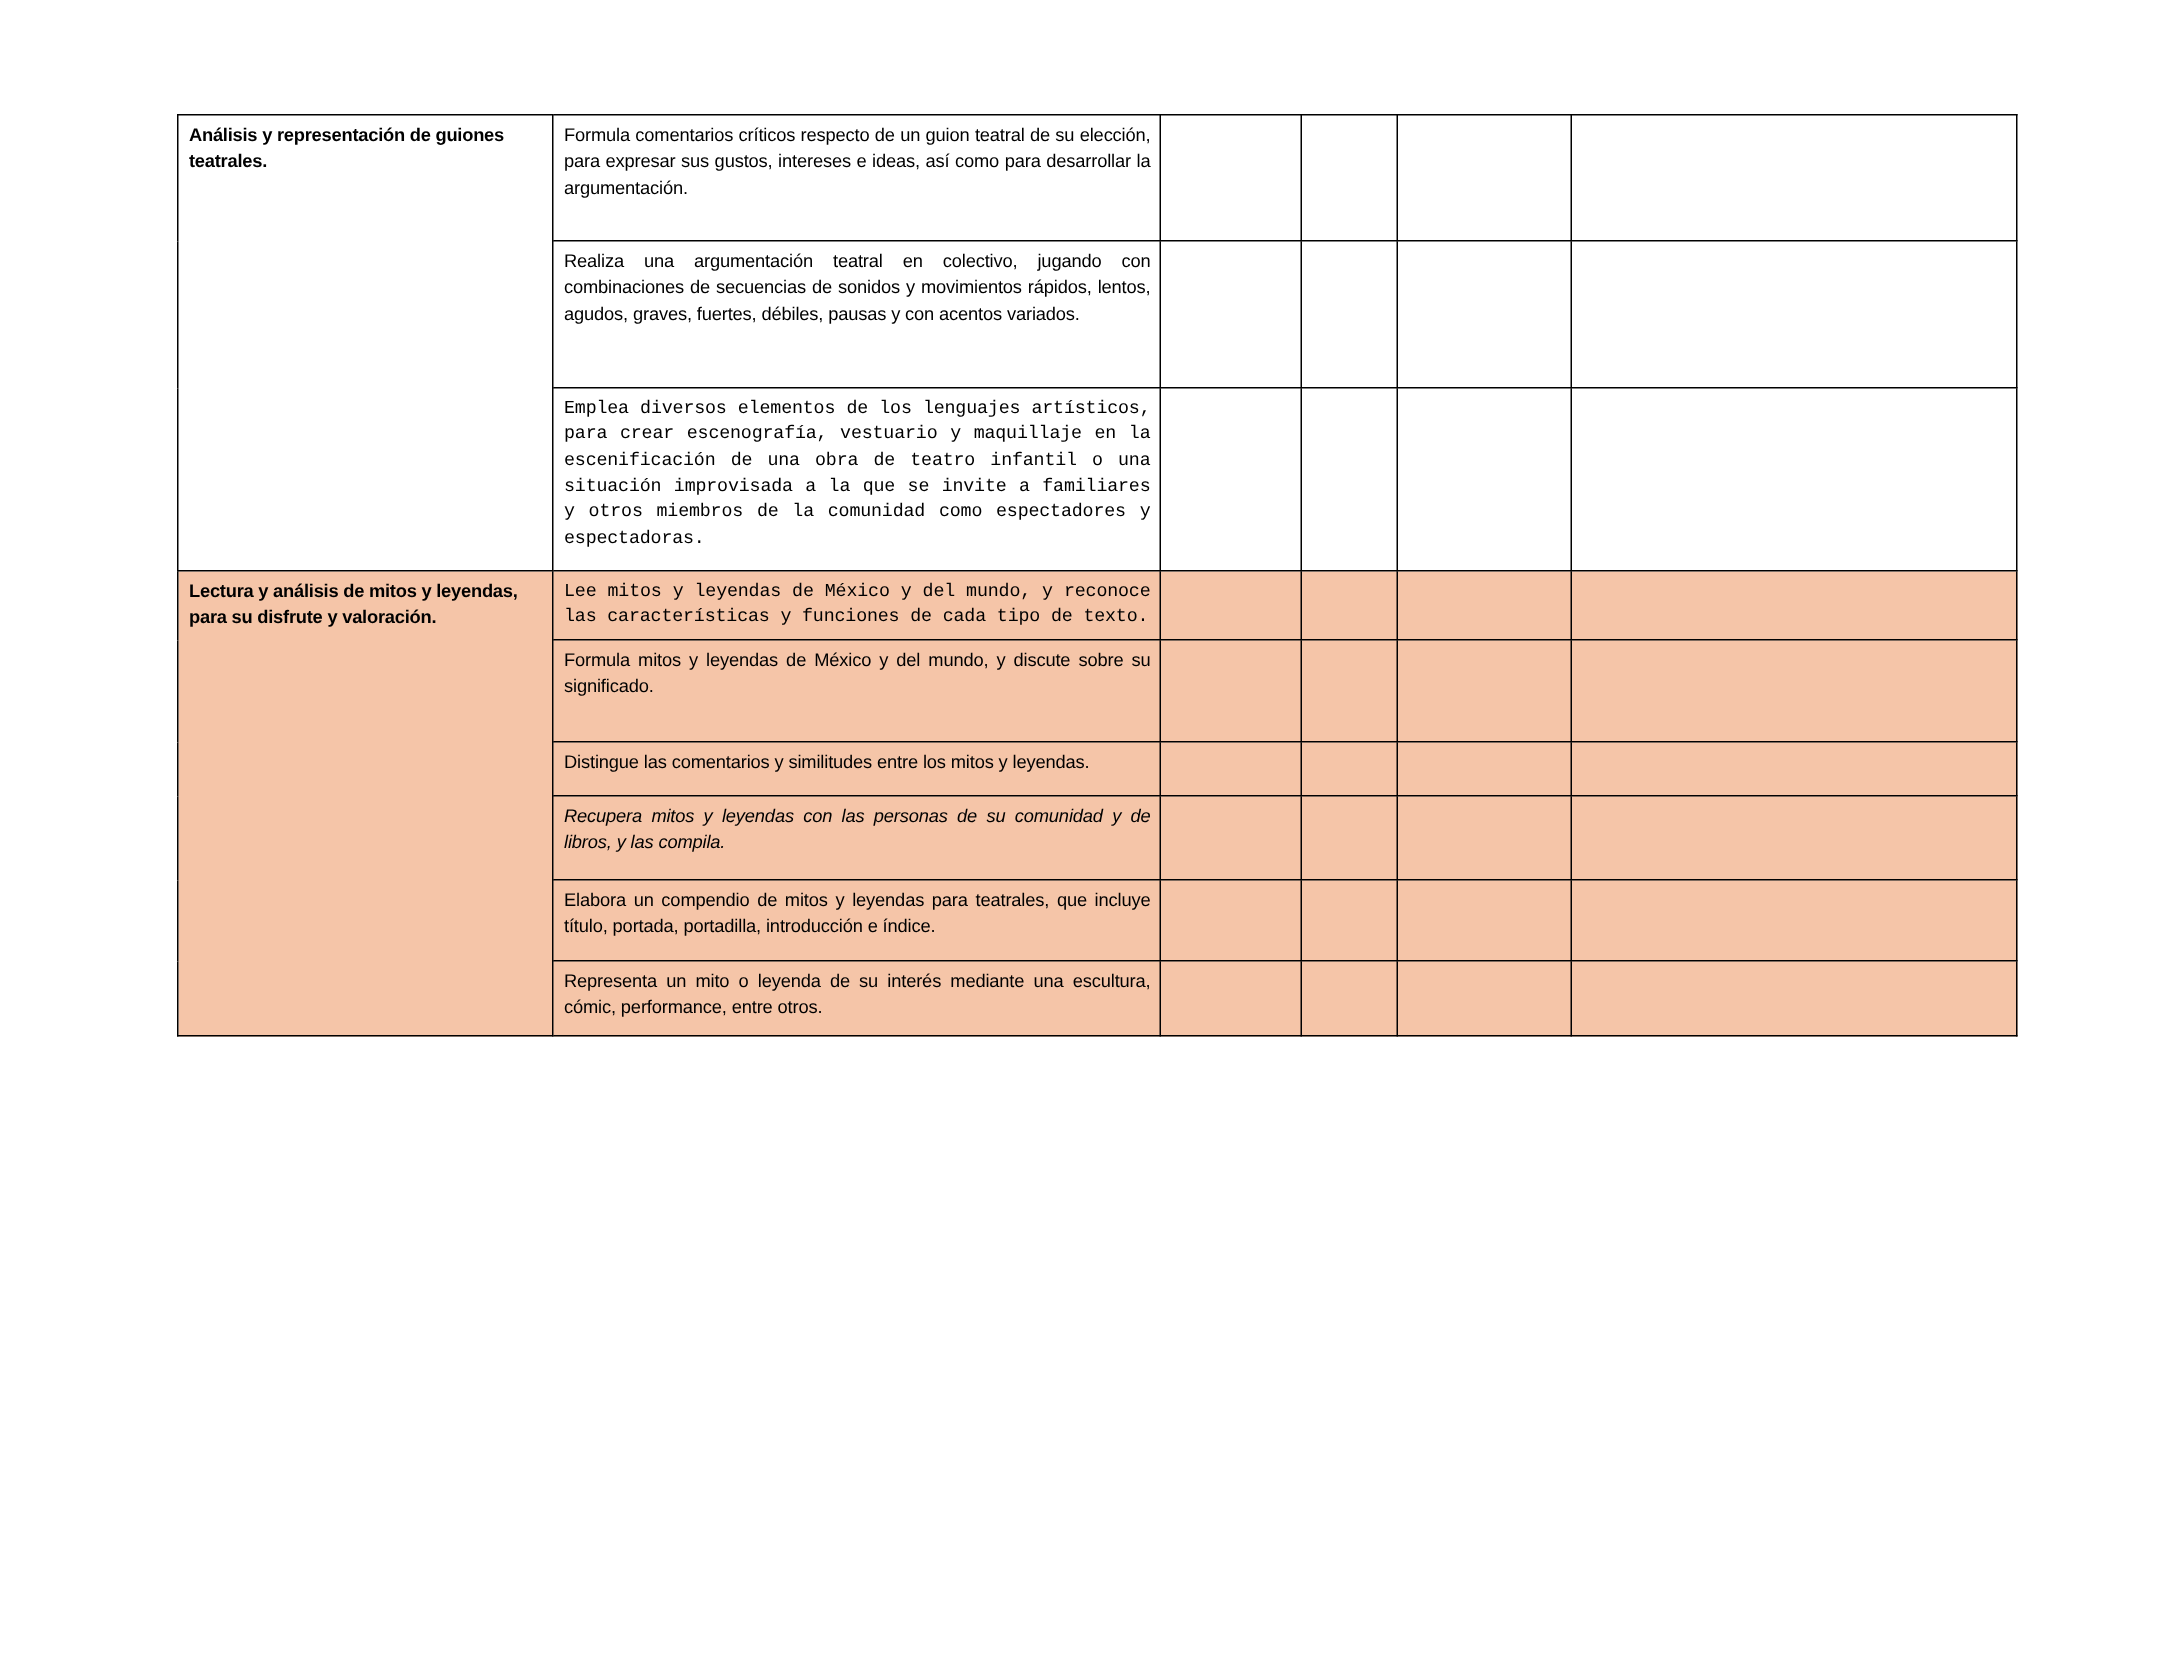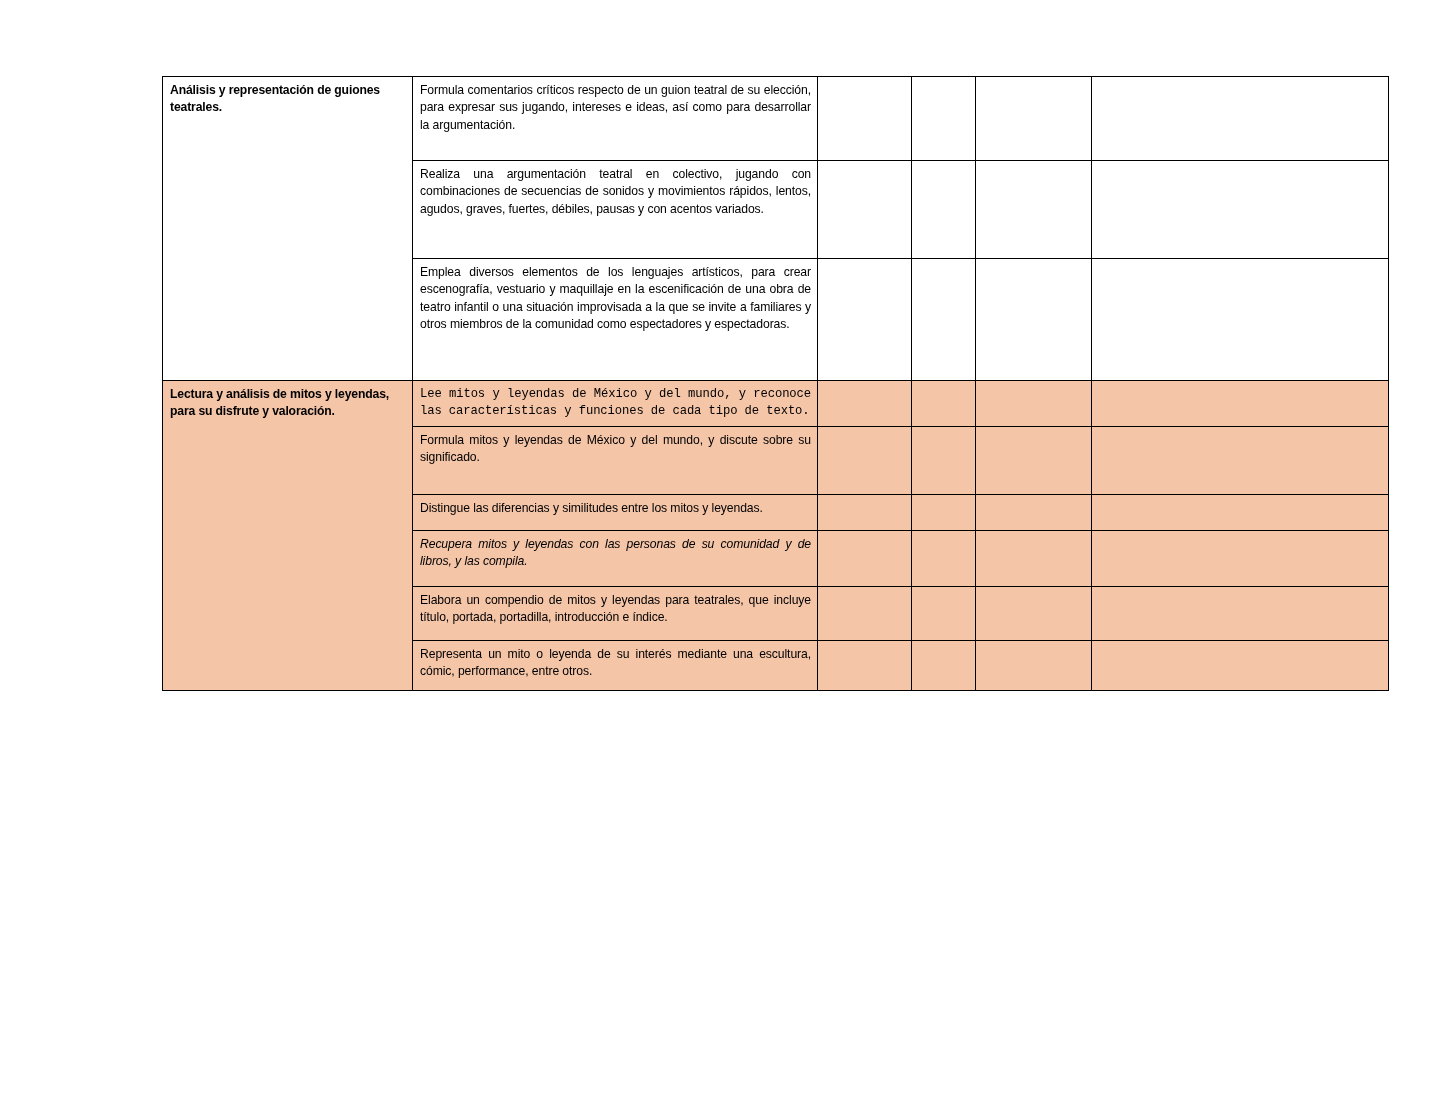--- a/index.html
+++ b/index.html
@@ -13,21 +13,20 @@
     font-family: "Liberation Sans", sans-serif;
     -webkit-font-smoothing: antialiased;
   }
 
   .page {
     position: relative;
     width: 1391px;
     height: 1117px;
     background: #ffffff;
     overflow: hidden;
-    margin-left: 44px;
   }
 
   .table-wrap {
     position: absolute;
     left: 118px;
     top: 76px;
     width: 1226px;
   }
 
   table.rubric {
@@ -93,21 +92,21 @@
         <col class="c-topic">
         <col class="c-desc">
         <col class="c-m1">
         <col class="c-m2">
         <col class="c-m3">
         <col class="c-obs">
       </colgroup>
       <tbody id="rubric-body">
           <tr class="group-white">
             <td class="topic" rowspan="3">Análisis y representación de guiones teatrales.</td>
-            <td class="desc" style="height: 73px;">Formula comentarios críticos respecto de un guion teatral de su elección, para expresar sus jugando, intereses e ideas, así como para desarrollar la argumentación.</td>
+            <td class="desc" style="height: 73px;">Formula comentarios críticos respecto de un guion teatral de su elección, para expresar sus gustos, intereses e ideas, así como para desarrollar la argumentación.</td>
             <td class="blank">
               <span class="empty-cell-inner"></span>
             </td>
             <td class="blank">
               <span class="empty-cell-inner"></span>
             </td>
             <td class="blank">
               <span class="empty-cell-inner"></span>
             </td>
             <td class="blank">
@@ -123,21 +122,21 @@
               <span class="empty-cell-inner"></span>
             </td>
             <td class="blank">
               <span class="empty-cell-inner"></span>
             </td>
             <td class="blank">
               <span class="empty-cell-inner"></span>
             </td>
           </tr>
           <tr class="group-white">
-            <td class="desc" style="height: 111px;">Emplea diversos elementos de los lenguajes artísticos, para crear escenografía, vestuario y maquillaje en la escenificación de una obra de teatro infantil o una situación improvisada a la que se invite a familiares y otros miembros de la comunidad como espectadores y espectadoras.</td>
+            <td class="desc" style="height: 111px; font-family: Liberation Mono, monospace;">Emplea diversos elementos de los lenguajes artísticos, para crear escenografía, vestuario y maquillaje en la escenificación de una obra de teatro infantil o una situación improvisada a la que se invite a familiares y otros miembros de la comunidad como espectadores y espectadoras.</td>
             <td class="blank">
               <span class="empty-cell-inner"></span>
             </td>
             <td class="blank">
               <span class="empty-cell-inner"></span>
             </td>
             <td class="blank">
               <span class="empty-cell-inner"></span>
             </td>
             <td class="blank">
@@ -169,21 +168,21 @@
               <span class="empty-cell-inner"></span>
             </td>
             <td class="blank">
               <span class="empty-cell-inner"></span>
             </td>
             <td class="blank">
               <span class="empty-cell-inner"></span>
             </td>
           </tr>
           <tr class="group-peach">
-            <td class="desc" style="height: 25px;">Distingue las diferencias y similitudes entre los mitos y leyendas.</td>
+            <td class="desc" style="height: 25px;">Distingue las comentarios y similitudes entre los mitos y leyendas.</td>
             <td class="blank">
               <span class="empty-cell-inner"></span>
             </td>
             <td class="blank">
               <span class="empty-cell-inner"></span>
             </td>
             <td class="blank">
               <span class="empty-cell-inner"></span>
             </td>
             <td class="blank">

